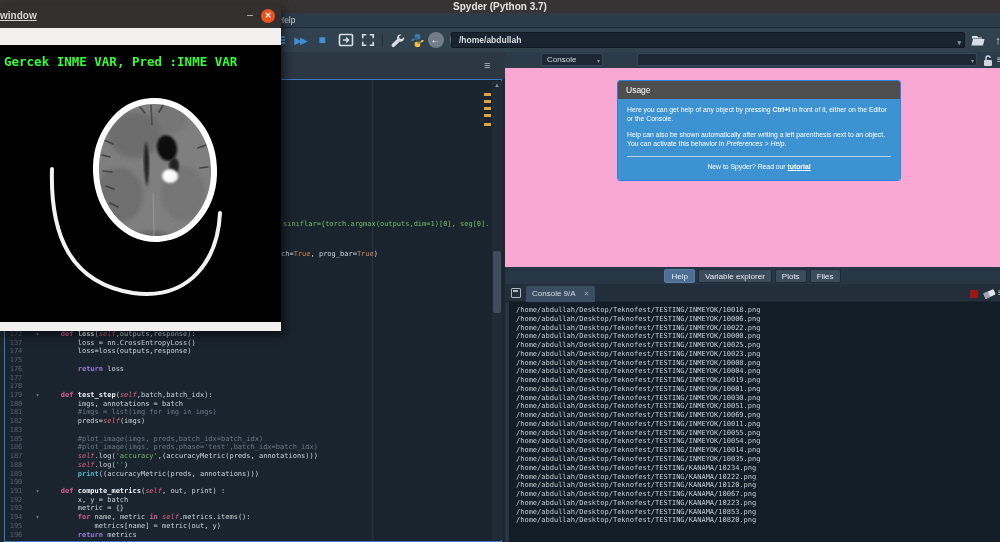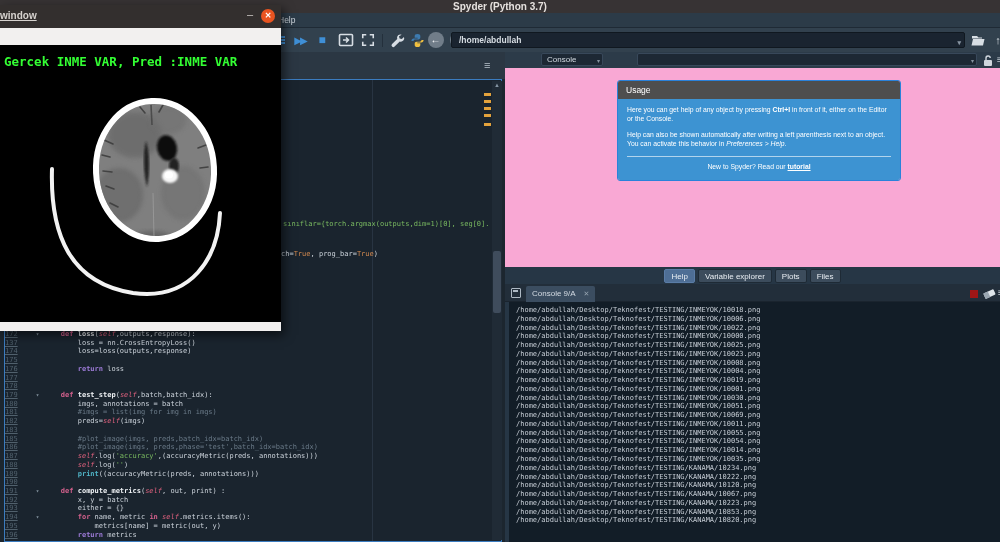--- a/index.html
+++ b/index.html
@@ -22,21 +22,21 @@
                line-height:14px; padding-left:7px; font-weight:bold; }
   .pathdrop { position:absolute; right:3px; top:3px; color:#8794a1; font-size:7px; }
 
   
   .ed-header { left:0; top:52px; width:505px; height:27px; background:#2b3743; }
   .ed-burger { position:absolute; left:484px; top:6px; color:#b8c2cc; font-size:11px; line-height:14px; }
   .editor { left:4px; top:79px; width:498px; height:463px; background:#1a242e; border:1px solid #3b7cc0; }
   .ruler { position:absolute; left:367px; top:0; width:1px; height:461px; background:#283442; }
   .code-lines { position:absolute; left:0px; top:250px; width:488px; }
   .crow { display:flex; height:8.73px; font-family:"DejaVu Sans Mono", monospace; font-size:7px; line-height:8.73px; }
-  .lnum { width:26px; text-align:left; padding-right:4px; color:#51616d; flex:none;text-decoration:underline; }
+  .lnum { width:26px; text-align:center; padding-right:4px; color:#51616d; flex:none; }
   .foldc { width:13px; color:#7f8e9a; font-size:6px; text-align:center; flex:none; }
   .ctext { white-space:pre; }
   .c-k { color:#d3608c; font-weight:bold; }
   .c-r { color:#9d7bd8; font-weight:bold; }
   .c-f { color:#eef1f4; font-weight:bold; }
   .c-s { color:#e0617e; font-style:italic; }
   .c-c { color:#6a7a88; }
   .c-g { color:#79b960; }
   .c-b { color:#4fb3c6; font-weight:bold; }
   .c-o { color:#d1884f; }
@@ -281,21 +281,21 @@
           <span class="ctext"><span class="c-p">    </span><span class="c-k">def </span><span class="c-f">compute_metrics</span><span class="c-p">(</span><span class="c-s">self</span><span class="c-p">, out, print) :</span></span>
         </div>
         <div class="crow">
           <span class="lnum">192</span>
           <span class="foldc"></span>
           <span class="ctext"><span class="c-p">        x, y = batch</span></span>
         </div>
         <div class="crow">
           <span class="lnum">193</span>
           <span class="foldc"></span>
-          <span class="ctext"><span class="c-p">        either = {}</span></span>
+          <span class="ctext"><span class="c-p">        metric = {}</span></span>
         </div>
         <div class="crow">
           <span class="lnum">194</span>
           <span class="foldc">▾</span>
           <span class="ctext"><span class="c-p">        </span><span class="c-k">for</span><span class="c-p"> name, metric </span><span class="c-k">in</span><span class="c-p"> </span><span class="c-s">self</span><span class="c-p">.metrics.items():</span></span>
         </div>
         <div class="crow">
           <span class="lnum">195</span>
           <span class="foldc"></span>
           <span class="ctext"><span class="c-p">            metrics[name] = metric(out, y)</span></span>

